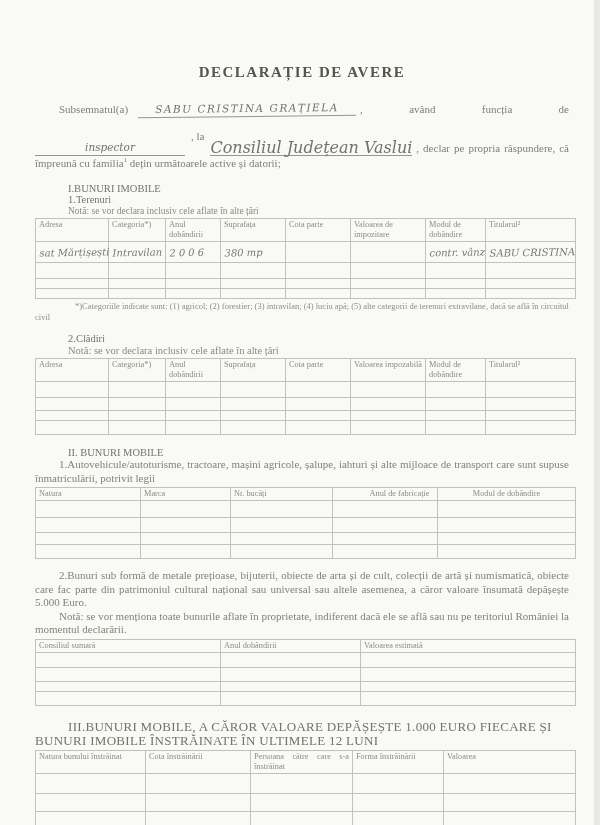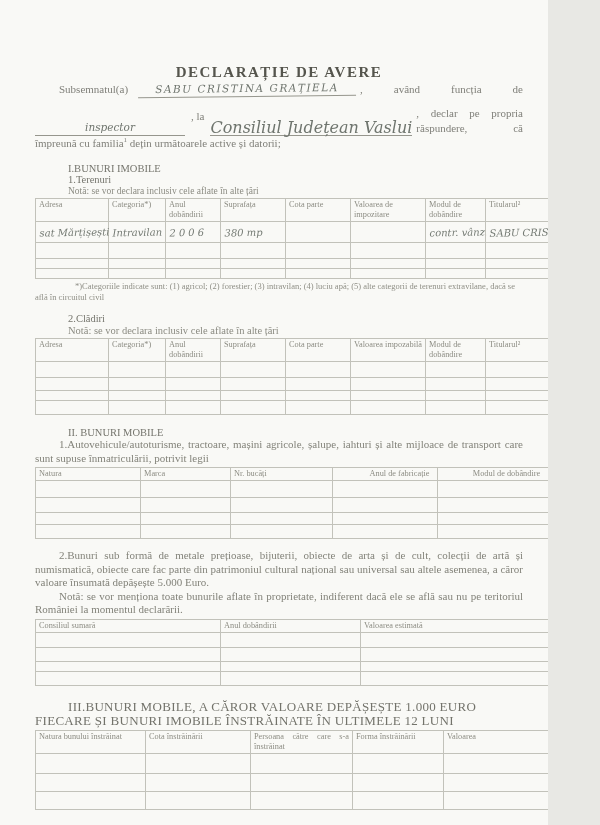--- a/index.html
+++ b/index.html
@@ -1,28 +1,28 @@
 <!DOCTYPE html>
 <html><head>
 <meta charset="utf-8">
 <style>
   html,body{margin:0;padding:0;background:#e8e8e4;}
   .page{
-    position:relative; width:548px; height:825px; box-sizing:border-box;
+    position:relative; width:594px; height:825px; box-sizing:border-box;
     background:#f9f9f6; overflow:hidden;
     padding:64px 25px 0 35px;
     font-family:"Liberation Serif", serif;
     color:#83837a;
   }
   .title{
     text-align:center; font-weight:bold; font-size:15px; letter-spacing:1.5px;
     color:#55554d; margin:0 0 0 0;
   }
   
-  .intro{margin-top:0; font-size:11px; line-height:15px; color:#80807a;}
+  .intro{margin-top:20px; font-size:11px; line-height:15px; color:#80807a;}
   .iline{display:flex; align-items:flex-end;}
   .ind{margin-left:24px;}
   .blank{
     border-bottom:1px solid #96968d; text-align:center;
     font-family:"DejaVu Serif", serif; font-style:italic;
     color:#6f756e; white-space:nowrap; overflow:visible;
   }
   .hwname{font-size:10.5px; letter-spacing:1.5px; transform:rotate(-0.6deg);}
   .jlast{flex:1; text-align:justify; text-align-last:justify; padding-left:4px;}
   sup{font-size:7px; line-height:0;}

